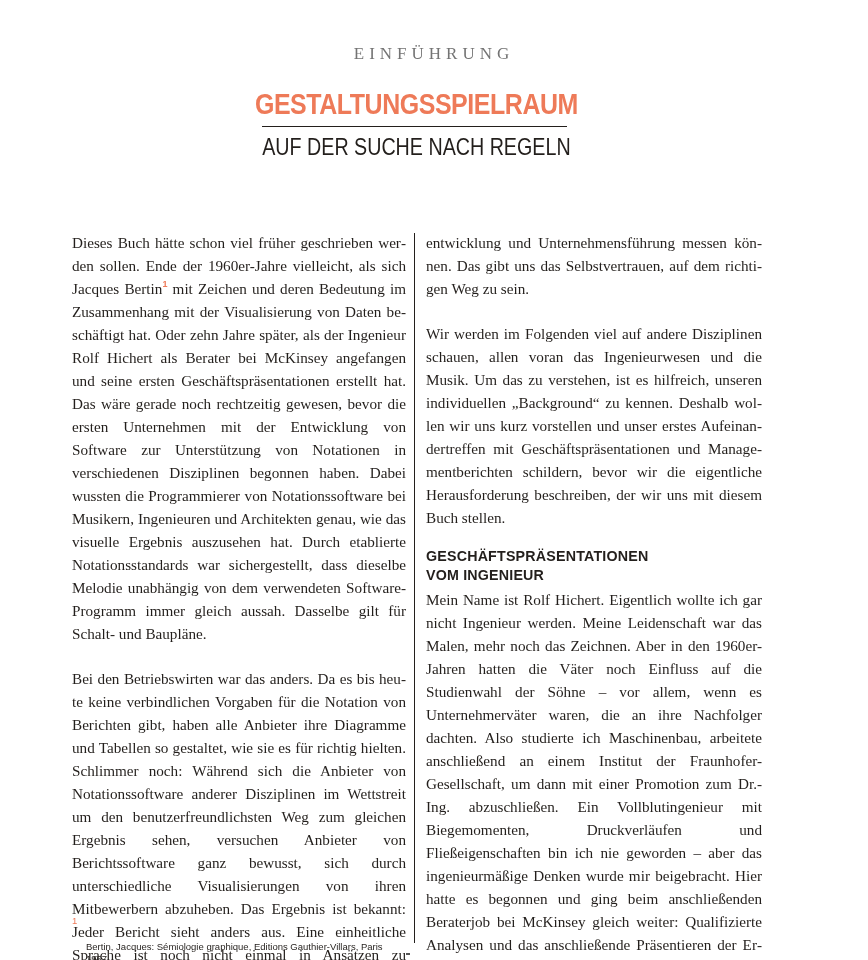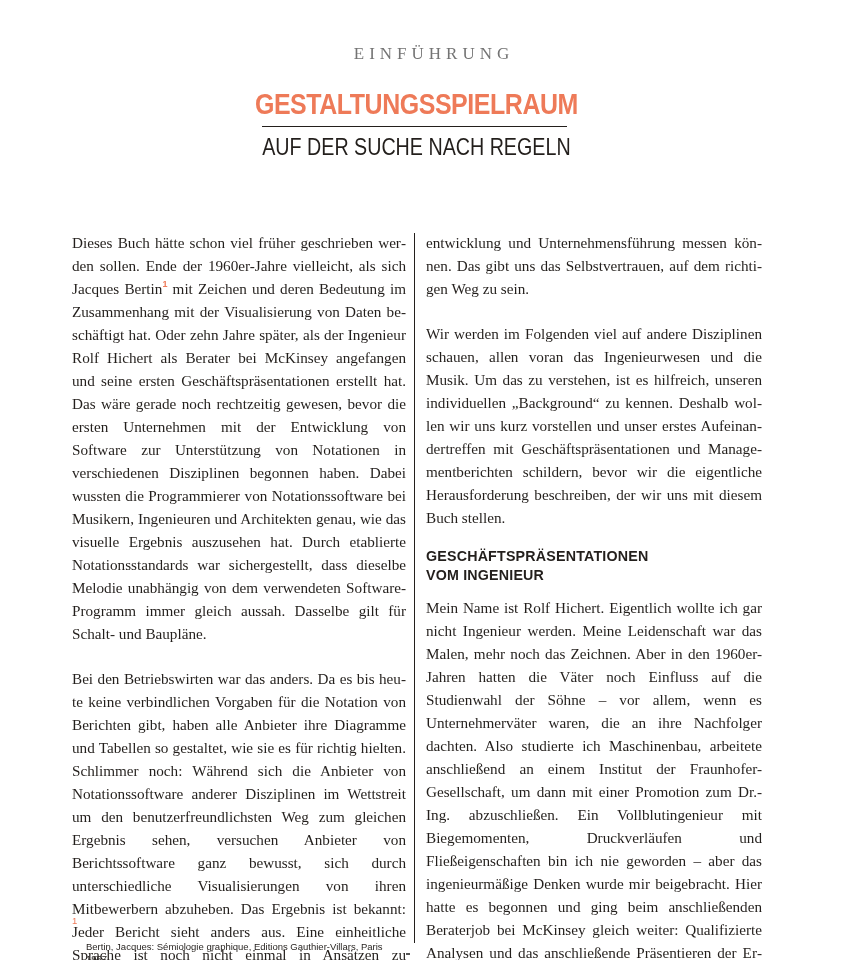--- a/index.html
+++ b/index.html
@@ -33,21 +33,21 @@
   .col p.last { margin-bottom: 0; }
   .divider {
     position: absolute; left: 414px; top: 233px; width: 1px; height: 710px; background: #231f1c;
   }
   sup.fn-ref { color: #ee7a58; font-family: "Liberation Sans", sans-serif; font-size: 9px; font-weight: bold; vertical-align: 7px; line-height: 0; }
   .heading {
     font-family: "Liberation Sans", sans-serif; font-weight: bold; font-size: 15.5px;
     line-height: 19px; margin: 0 0 0 0; color: #231f1c; letter-spacing: 0.2px;
     transform: scaleX(0.92); transform-origin: 0 0;
   }
-  .heading-wrap { margin-top: -5px; margin-bottom: 12px; }
+  .heading-wrap { margin-top: -5px; margin-bottom: 4px; }
   .footnote {
     position: absolute; left: 72px; top: 915px; width: 330px;
     font-family: "Liberation Sans", sans-serif; font-size: 9.5px; line-height: 12px; color: #231f1c;
   }
   .footnote .fn-num { position: absolute; left: 0; top: 0; color: #ee7a58; }
   .footnote .fn-text { display: block; padding-left: 14px; margin-top: 26px; }
   .page-mark { position: absolute; left: 406px; top: 953px; width: 4px; height: 2px; background: #555; }
 </style>
 </head>
 <body>

